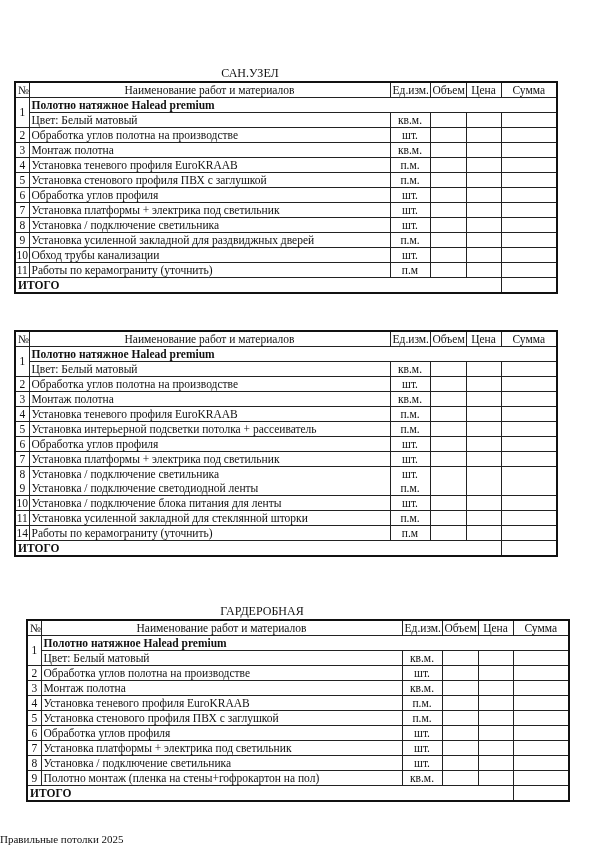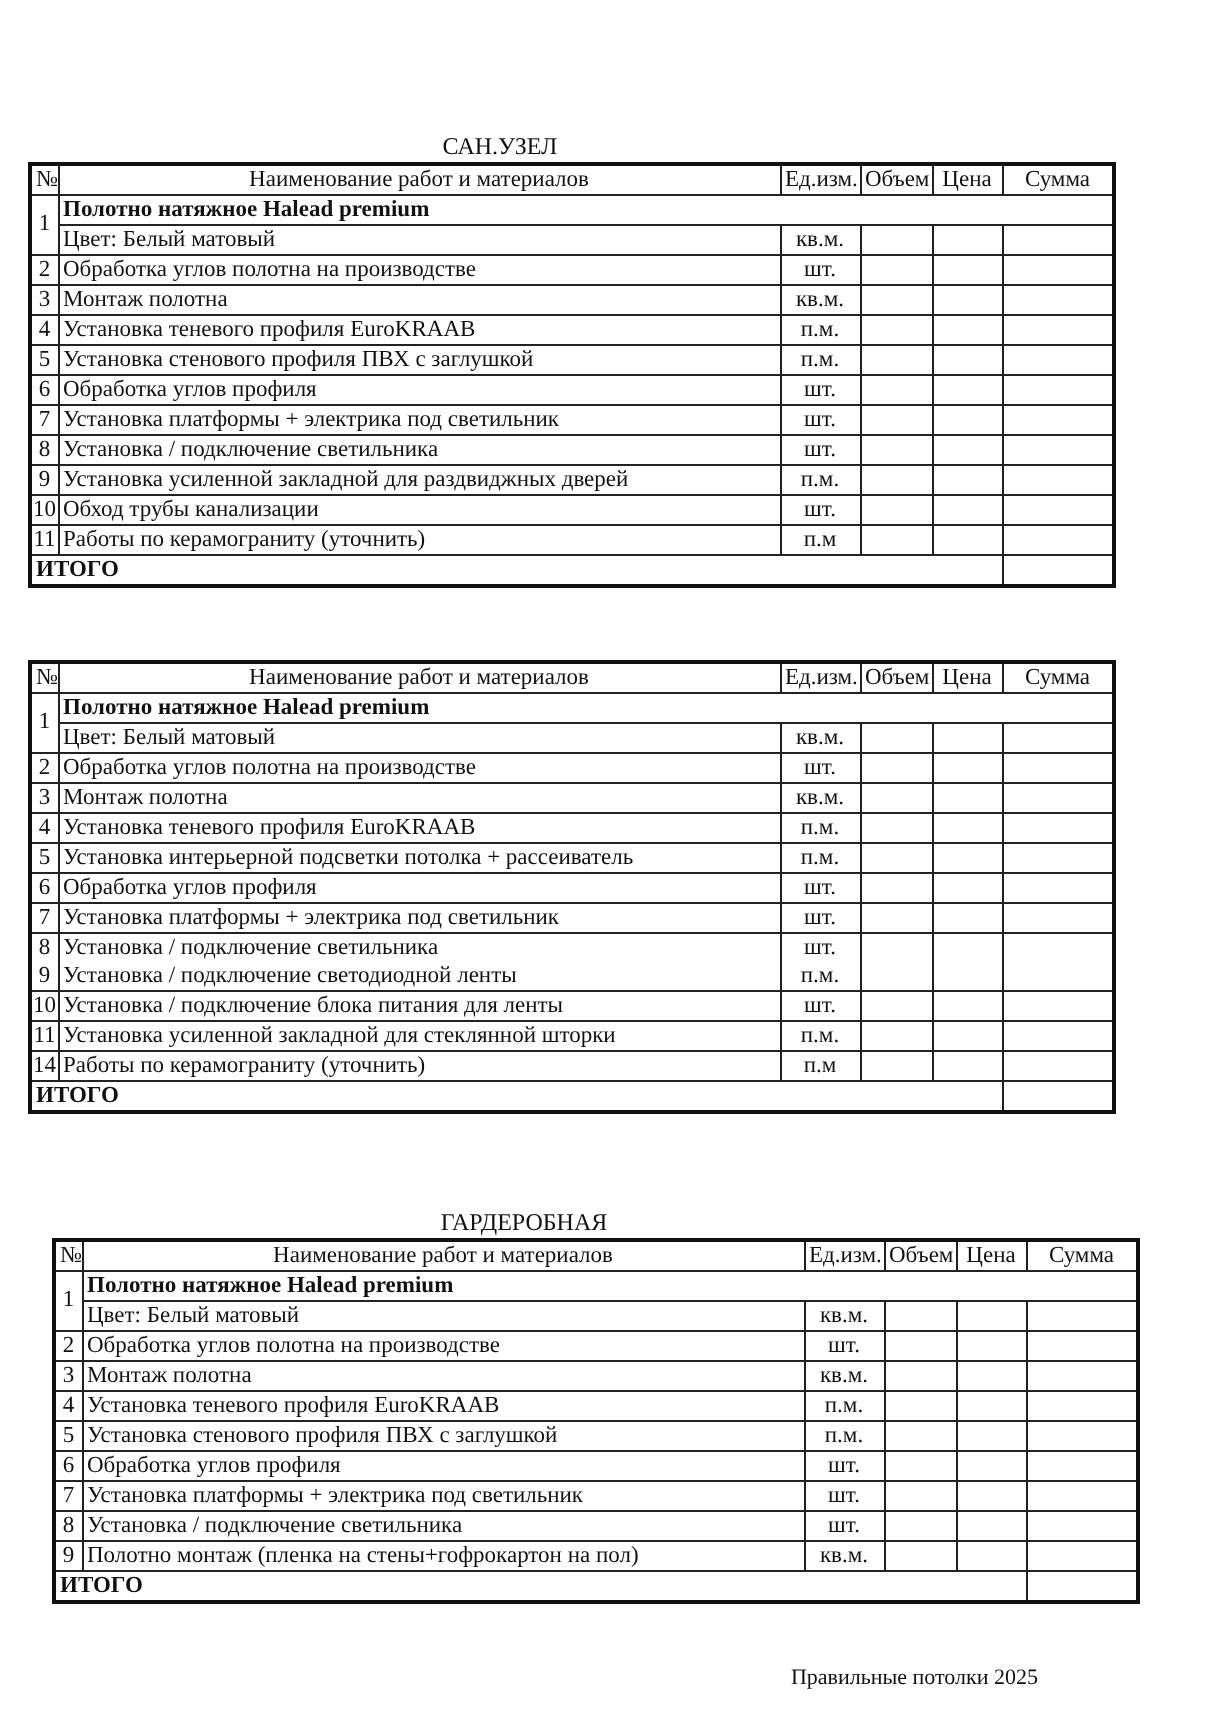--- a/index.html
+++ b/index.html
@@ -11,21 +11,21 @@
   th { text-align:center; }
   .c-num { width:14px; text-align:center; padding:0; }
   .c-unit { width:40px; text-align:center; }
   .c-vol { width:36px; }
   .c-price { width:35px; }
   .c-sum { width:56px; }
   .bold { font-weight:bold;margin-top:12px; }
   .center { text-align:center; }
   tr.no-bottom td { border-bottom:none; }
   tr.no-top td { border-top:none; }
-  .footer { position:absolute; top:833px; left:0; width:493px; text-align:right; font-size:11px;margin-left:26px; }
+  .footer { position:absolute; top:833px; left:0; width:493px; text-align:left; font-size:11px; }
 </style>
 </head>
 <body>
 
 <div id="doc">
     <div class="section" style="top: 66px;">
       <div class="sec-title">САН.УЗЕЛ</div>
       <table>
         <colgroup>
           <col class="c-num">

